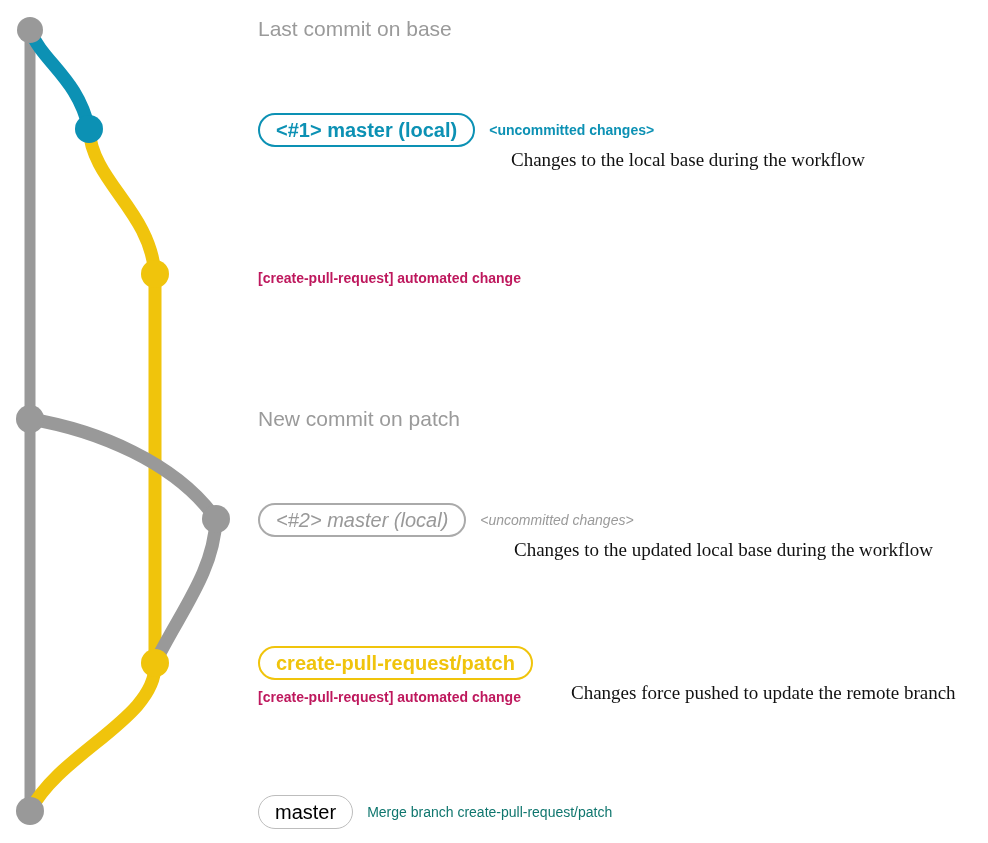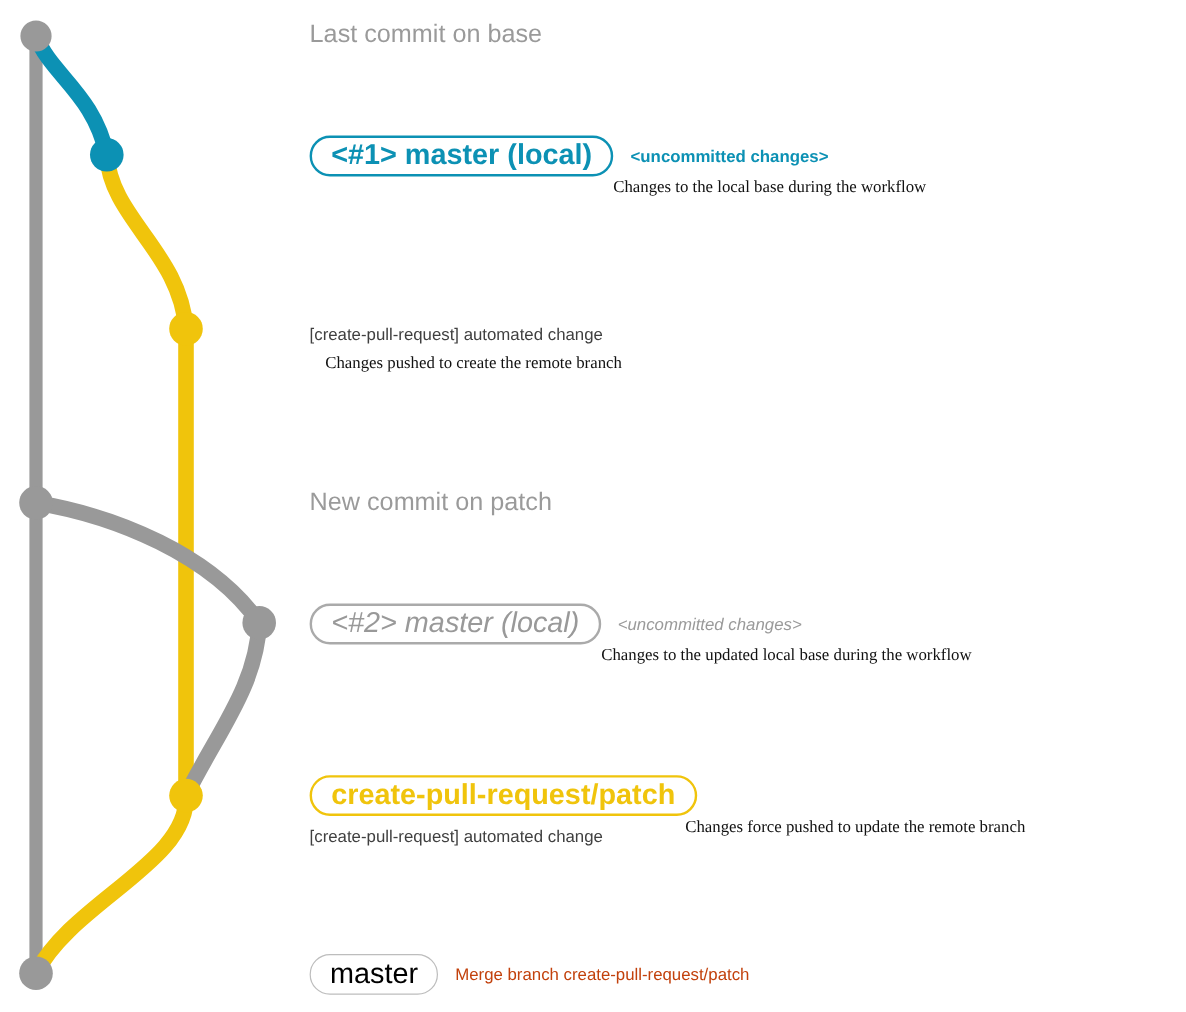--- a/index.html
+++ b/index.html
@@ -40,21 +40,21 @@
 
   .pill {
     display: inline-flex;
     align-items: center;
     justify-content: center;
     box-sizing: border-box;
     border-radius: 17px;
     border: 2px solid #0c91b4;
     height: 34px;
     padding: 0 16px;
-    font-size: 24px;
+    font-size: 20px;
     font-weight: bold;
     line-height: 1;
     white-space: nowrap;
     color: #0c91b4;
     background: #ffffff;
   }
   .pill.teal   { border-color: #0c91b4; color: #0c91b4; }
   .pill.yellow { border-color: #f0c40c; color: #f0c40c; }
   .pill.gray   { border-color: #aaaaaa; color: #999999; font-weight: normal; }
   .pill.gray-thin {
@@ -63,35 +63,35 @@
     font-weight: normal;
     border-width: 1.5px;
   }
 
   .headline {
     font-size: 14px;
     line-height: 34px;
     white-space: nowrap;
   }
   .headline.teal   { color: #0c91b4; font-weight: bold; }
-  .headline.yellow { color: #404040; font-weight: normal; }
+  .headline.yellow { color: #be185d; font-weight: bold; }
   .headline.gray   { color: #9a9a9a; font-weight: normal; }
-  .headline.gray-b { color: #c2410c; font-weight: normal; }
+  .headline.gray-b { color: #0f766e; font-weight: normal; }
 
   .plain-label {
     position: absolute;
     font-size: 21px;
     color: #9a9a9a;
     white-space: nowrap;
   }
 
   .subtext {
     position: absolute;
     font-family: "Liberation Serif", serif;
-    font-size: 14px;
+    font-size: 19px;
     color: #111111;
     white-space: nowrap;
   }
 
   .gap { width: 14px; flex: 0 0 auto; }
   .gap-sm { width: 10px; flex: 0 0 auto; }
 </style>
 </head>
 <body>
 
@@ -127,30 +127,29 @@
   <div class="anno-row" style="left:258px; top:113px;">
     <span class="pill teal">&lt;#1&gt; master (local)</span>
     <span class="gap"></span>
     <span class="headline teal">&lt;uncommitted changes&gt;</span>
   </div>
   <div class="subtext" style="left:511px; top:149px;">Changes to the local base during the workflow</div>
 
   <div class="anno-row" style="left:258px; top:261px;">
     <span class="headline yellow">[create-pull-request] automated change</span>
   </div>
-  <div class="subtext" style="left:271px; top:296px;">Changes pushed to create the remote branch</div>
 
   <div class="plain-label" style="left:258px; top:407px;">New commit on patch</div>
 
   <div class="anno-row" style="left:258px; top:503px;font-style:italic;">
     <span class="pill gray">&lt;#2&gt; master (local)</span>
     <span class="gap"></span>
     <span class="headline gray">&lt;uncommitted changes&gt;</span>
   </div>
-  <div class="subtext" style="left:501px; top:539px;text-align:right;">Changes to the updated local base during the workflow</div>
+  <div class="subtext" style="left:514px; top:539px;text-align:right;">Changes to the updated local base during the workflow</div>
 
   <div class="anno-row" style="left:258px; top:646px;flex-direction:column;">
     <span class="pill yellow">create-pull-request/patch</span>
     <span class="gap-sm"></span>
     <span class="headline yellow">[create-pull-request] automated change</span>
   </div>
   <div class="subtext" style="left:571px; top:682px;">Changes force pushed to update the remote branch</div>
 
   <div class="anno-row" style="left:258px; top:795px;">
     <span class="pill gray-thin">master</span>

